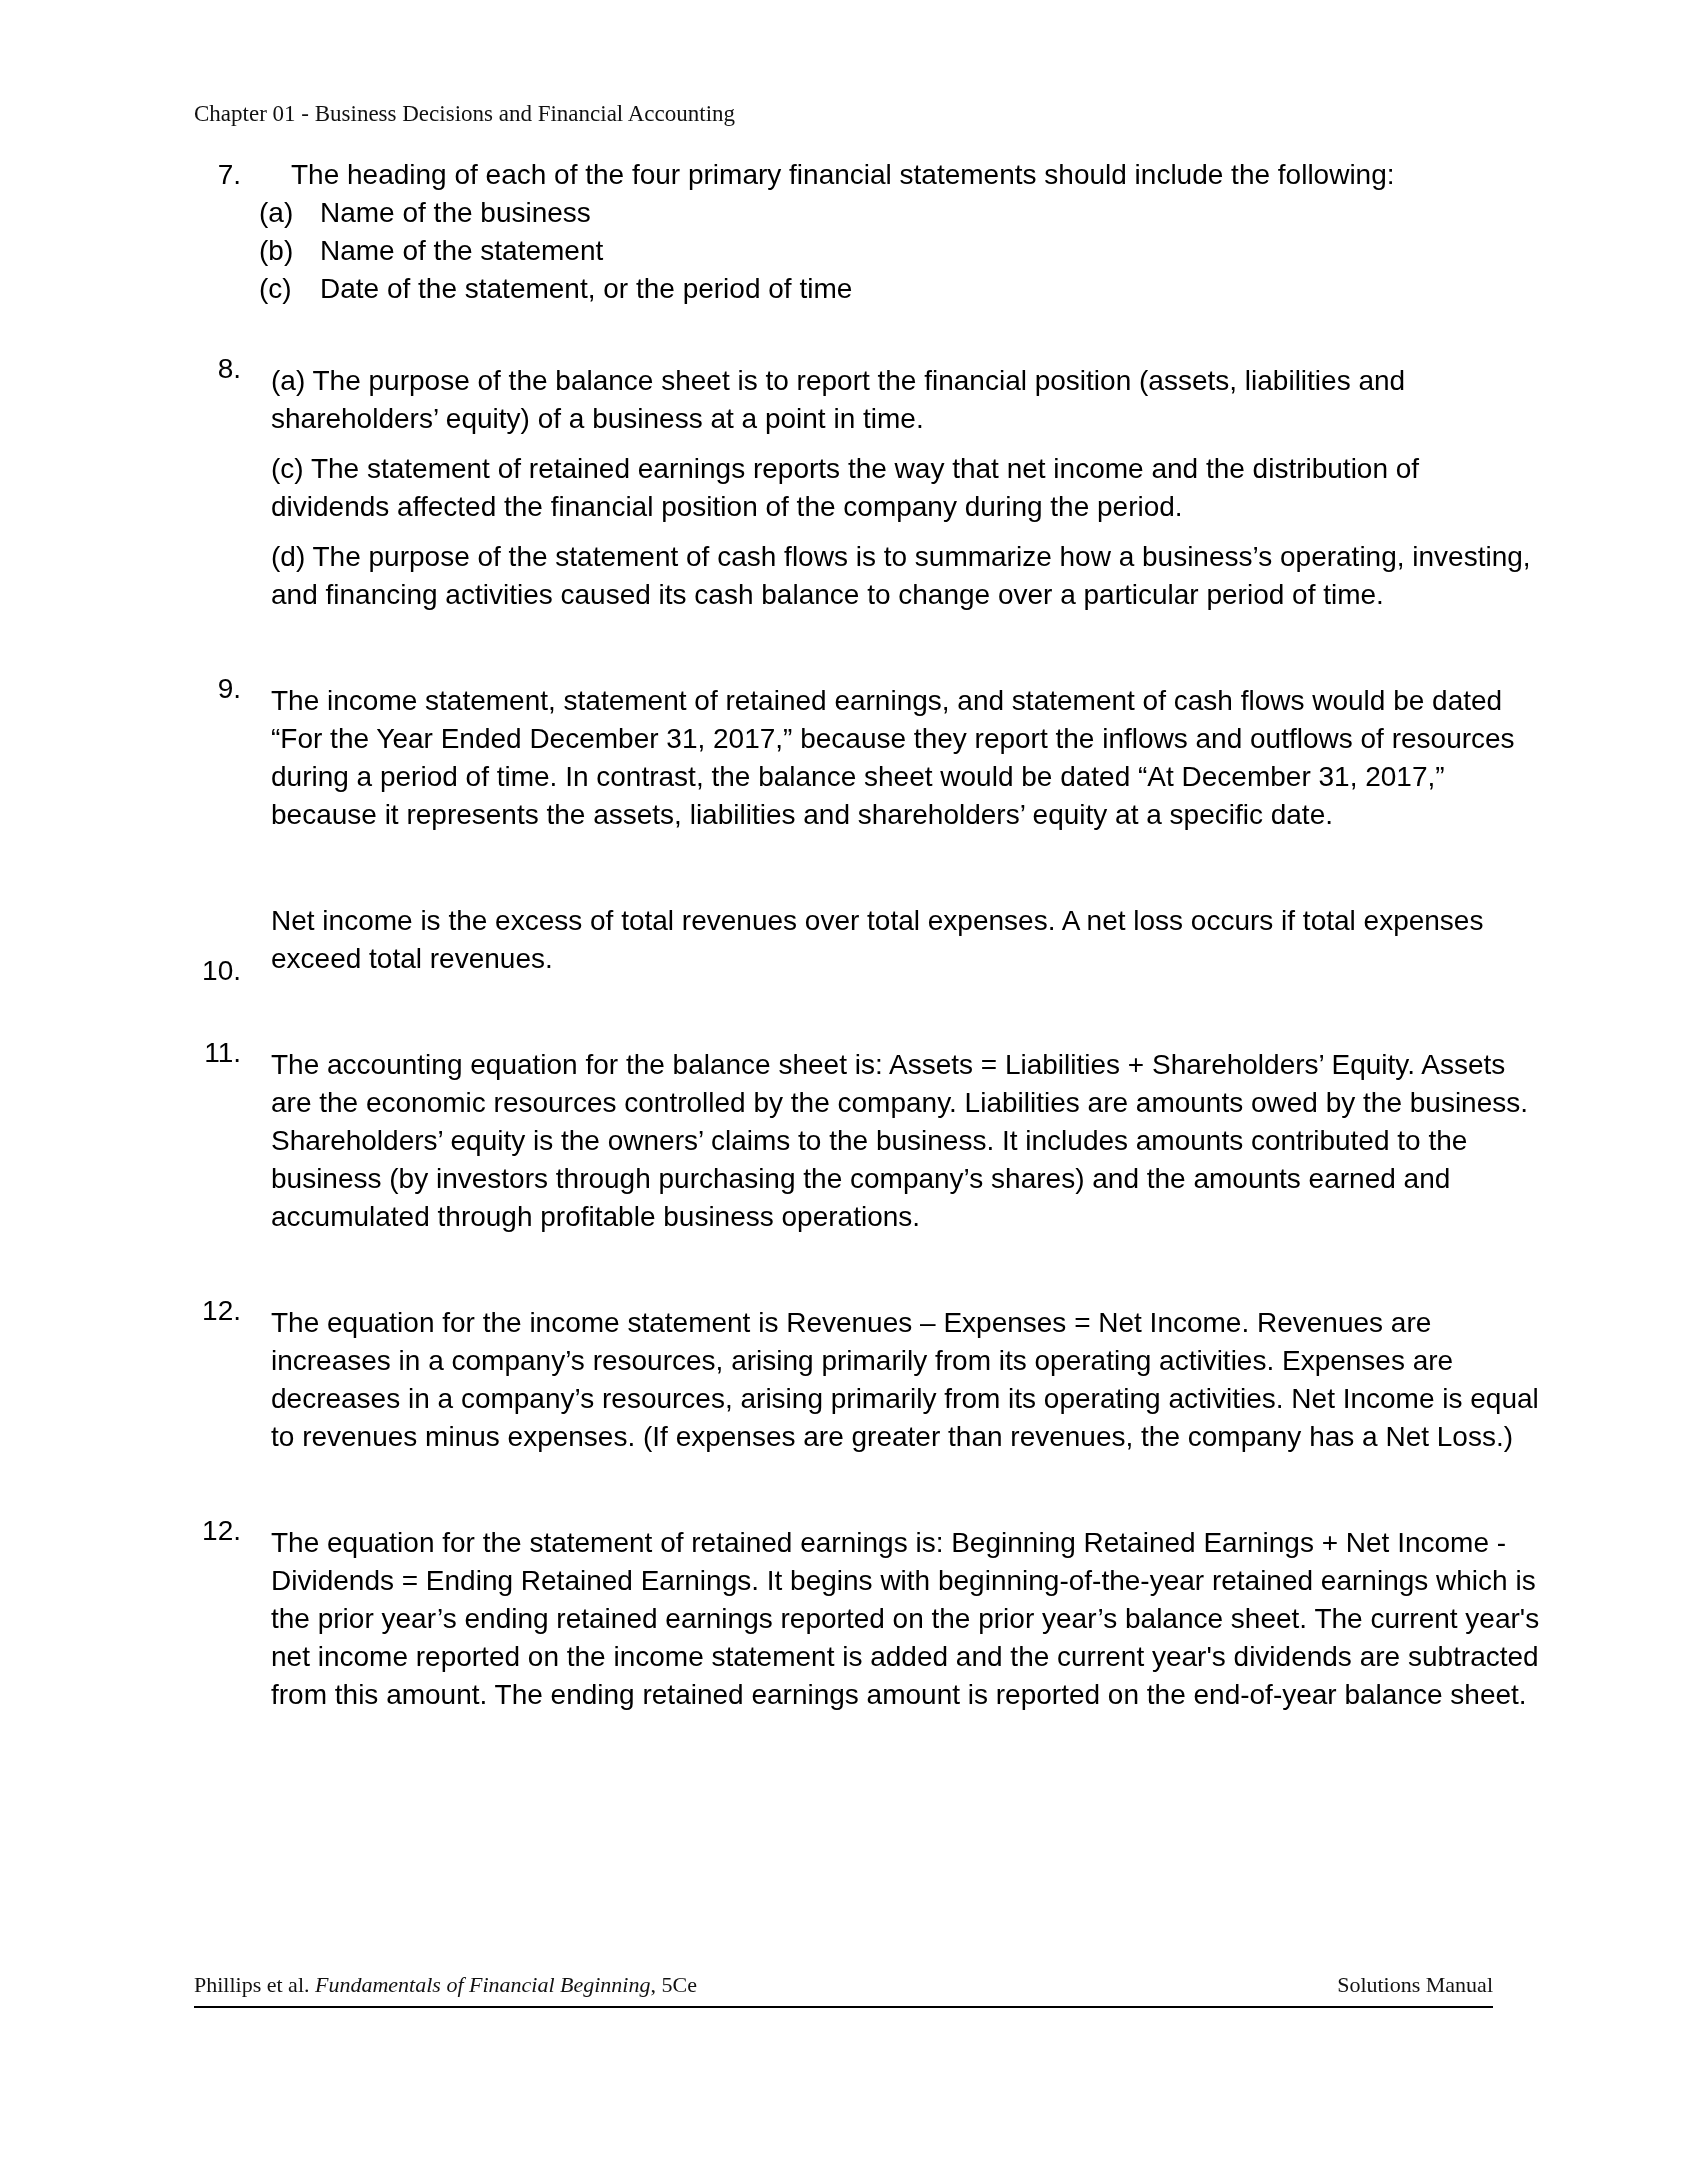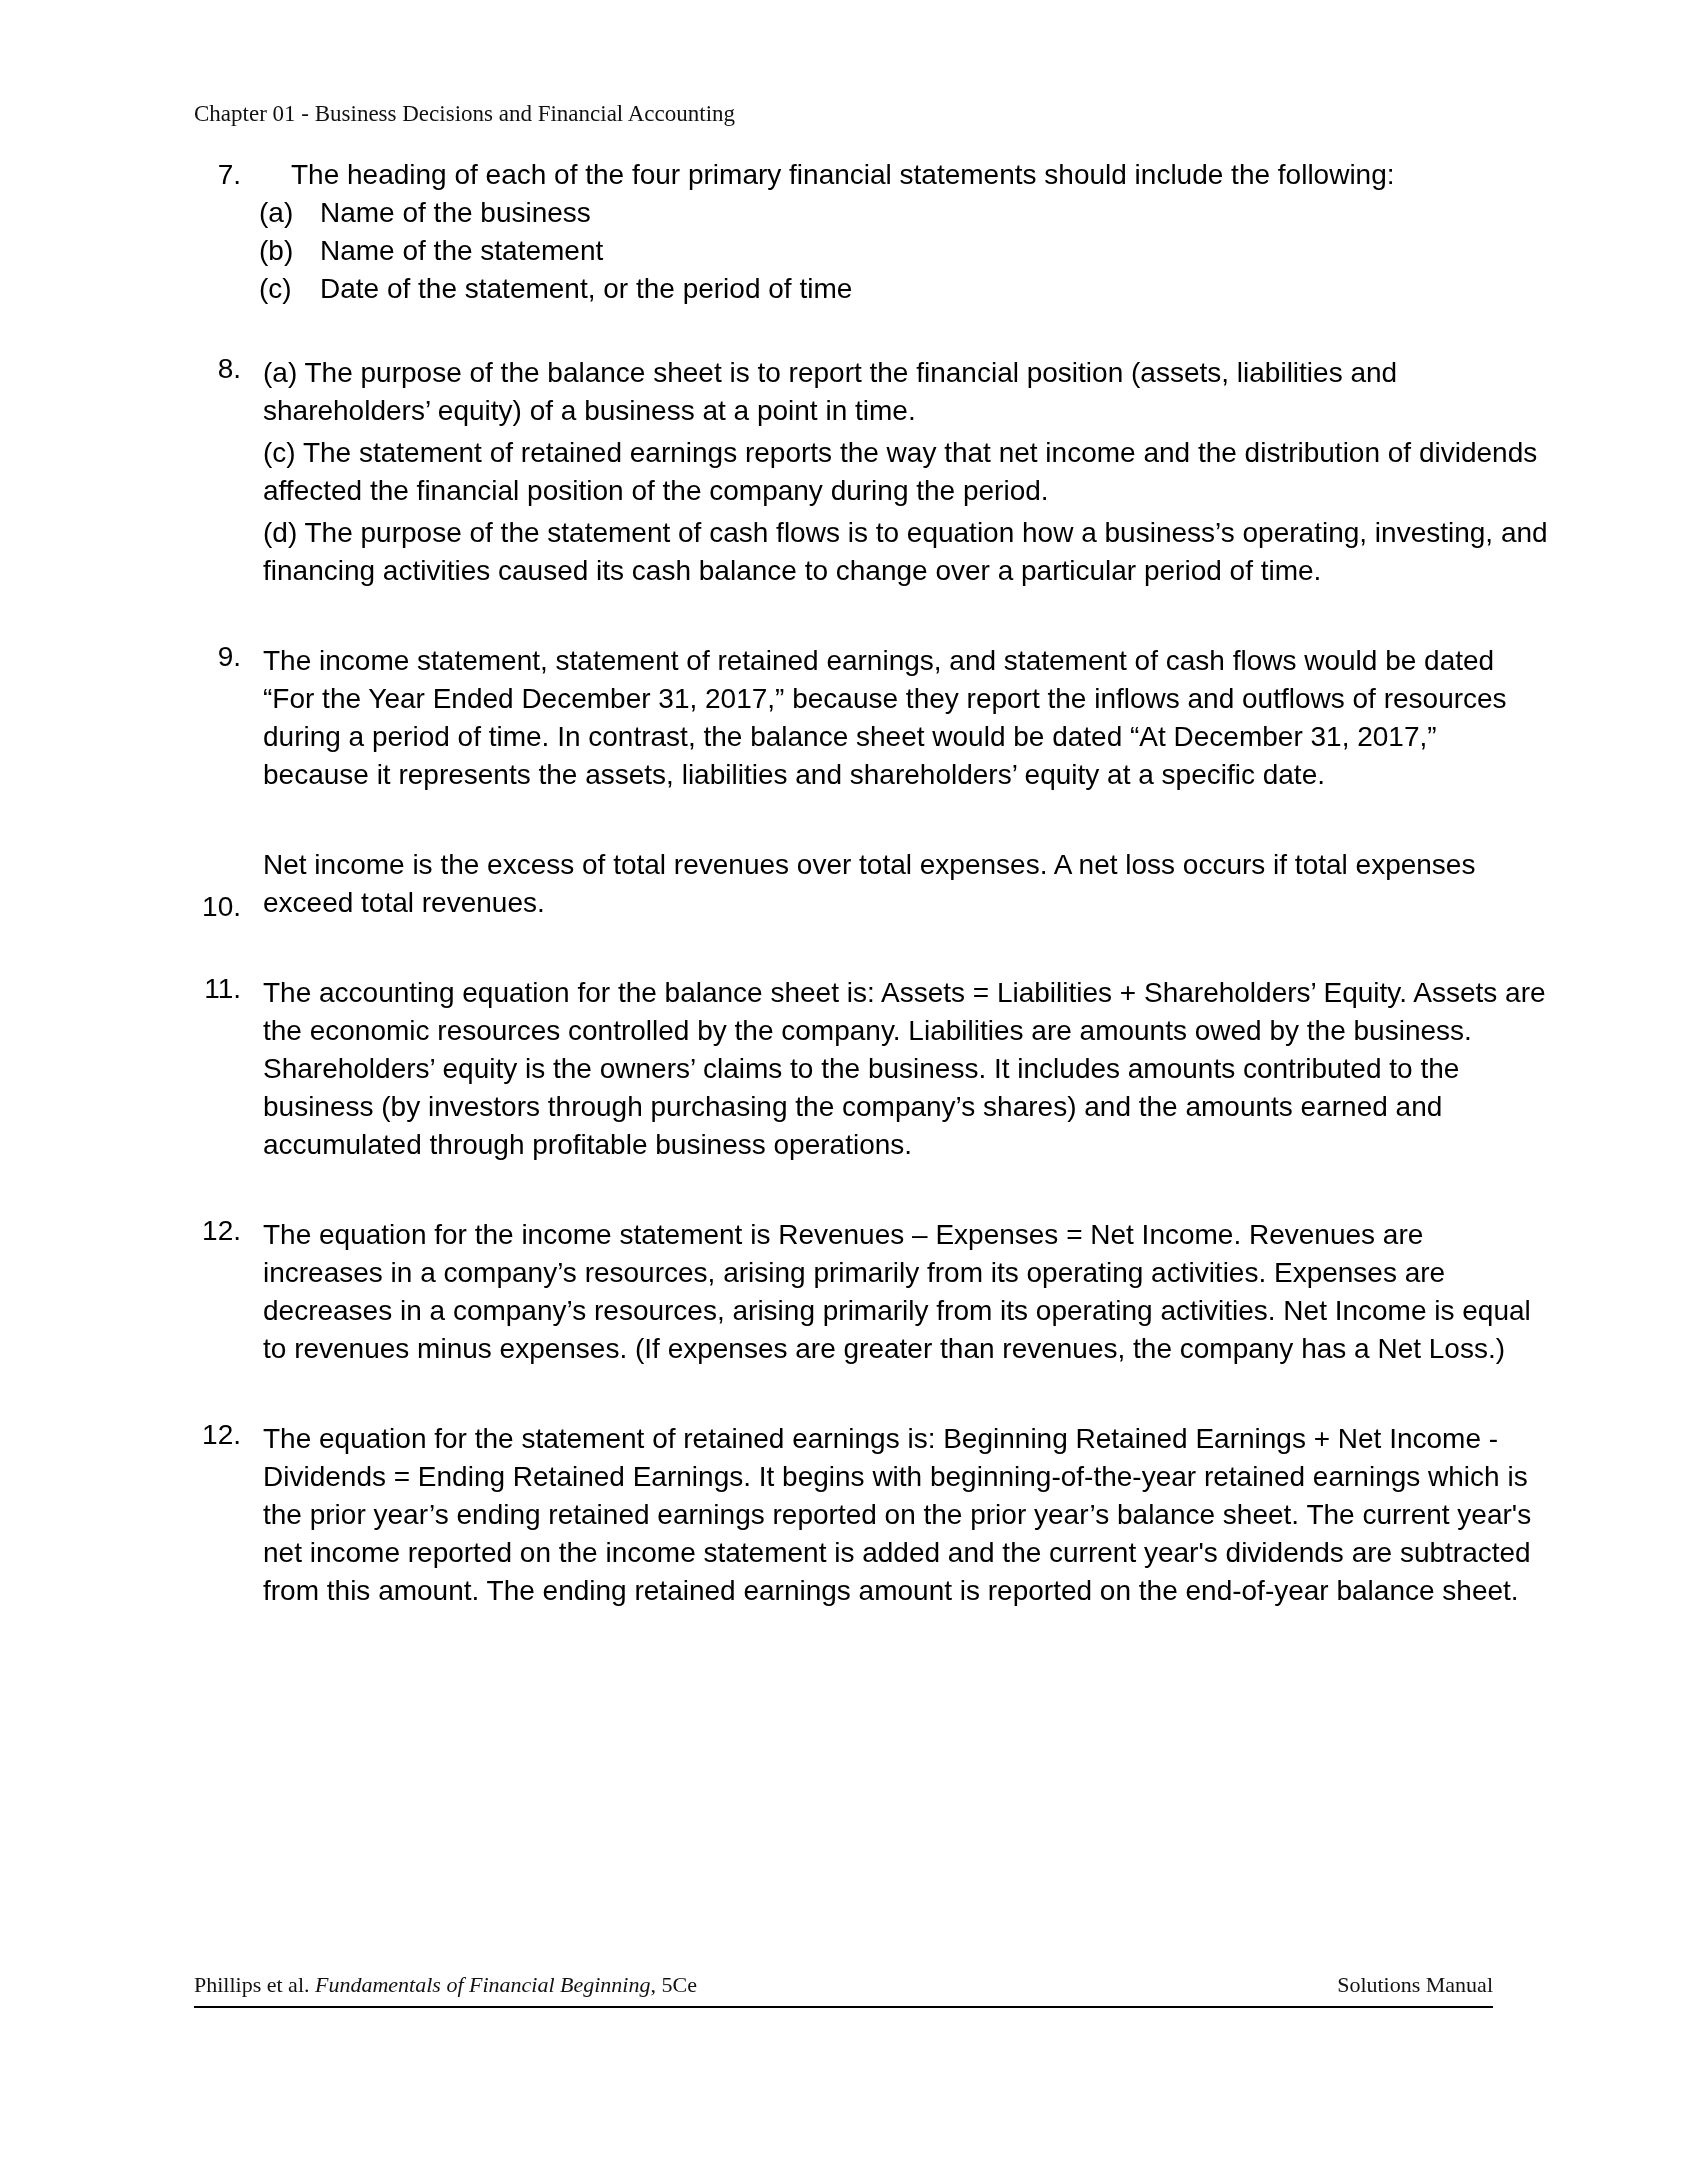--- a/index.html
+++ b/index.html
@@ -86,21 +86,21 @@
     flex: 0 0 auto;
     width: 61px;
     white-space: nowrap;
   }
   .sublist .sub-text {
     flex: 1 1 auto;
   }
 
   
   .para {
-    margin: 4px;
+    margin: 12px;
     text-align: left;
   }
 
   
   .doc-footer {
     position: absolute;
     left: 194px;
     top: 1970px;
     width: 1299px;
     font-family: "Liberation Serif", serif;
@@ -149,21 +149,21 @@
           </div>
         </div>
       </div>
     </div>
 
     <div class="qa-item" style="margin-bottom:44px;">
       <div class="qa-num">8.</div>
       <div class="qa-body">
         <p class="para">(a)  The purpose of the balance sheet is to report the financial position (assets,  liabilities and shareholders’ equity) of a business at a point in time.</p>
         <p class="para">(c)  The statement of retained earnings reports the way that net income and the distribution of dividends affected the financial position of the company during the period.</p>
-        <p class="para">(d)  The purpose of the statement of cash flows is to equation how a business’s operating, investing, and financing activities caused its cash balance to change over a particular period of time.</p>
+        <p class="para">(d)  The purpose of the statement of cash flows is to summarize how a business’s operating, investing, and financing activities caused its cash balance to change over a particular period of time.</p>
       </div>
     </div>
 
     <div class="qa-item" style="margin-bottom:44px;">
       <div class="qa-num">9.</div>
       <div class="qa-body">
         <p class="para">The income statement, statement of retained earnings, and statement of cash flows would be dated “For the Year Ended December 31, 2017,” because they report the inflows and outflows of resources during a period of time. In contrast, the balance sheet would be dated “At December 31, 2017,” because it represents the assets, liabilities and shareholders’ equity at a specific date.</p>
       </div>
     </div>
 

